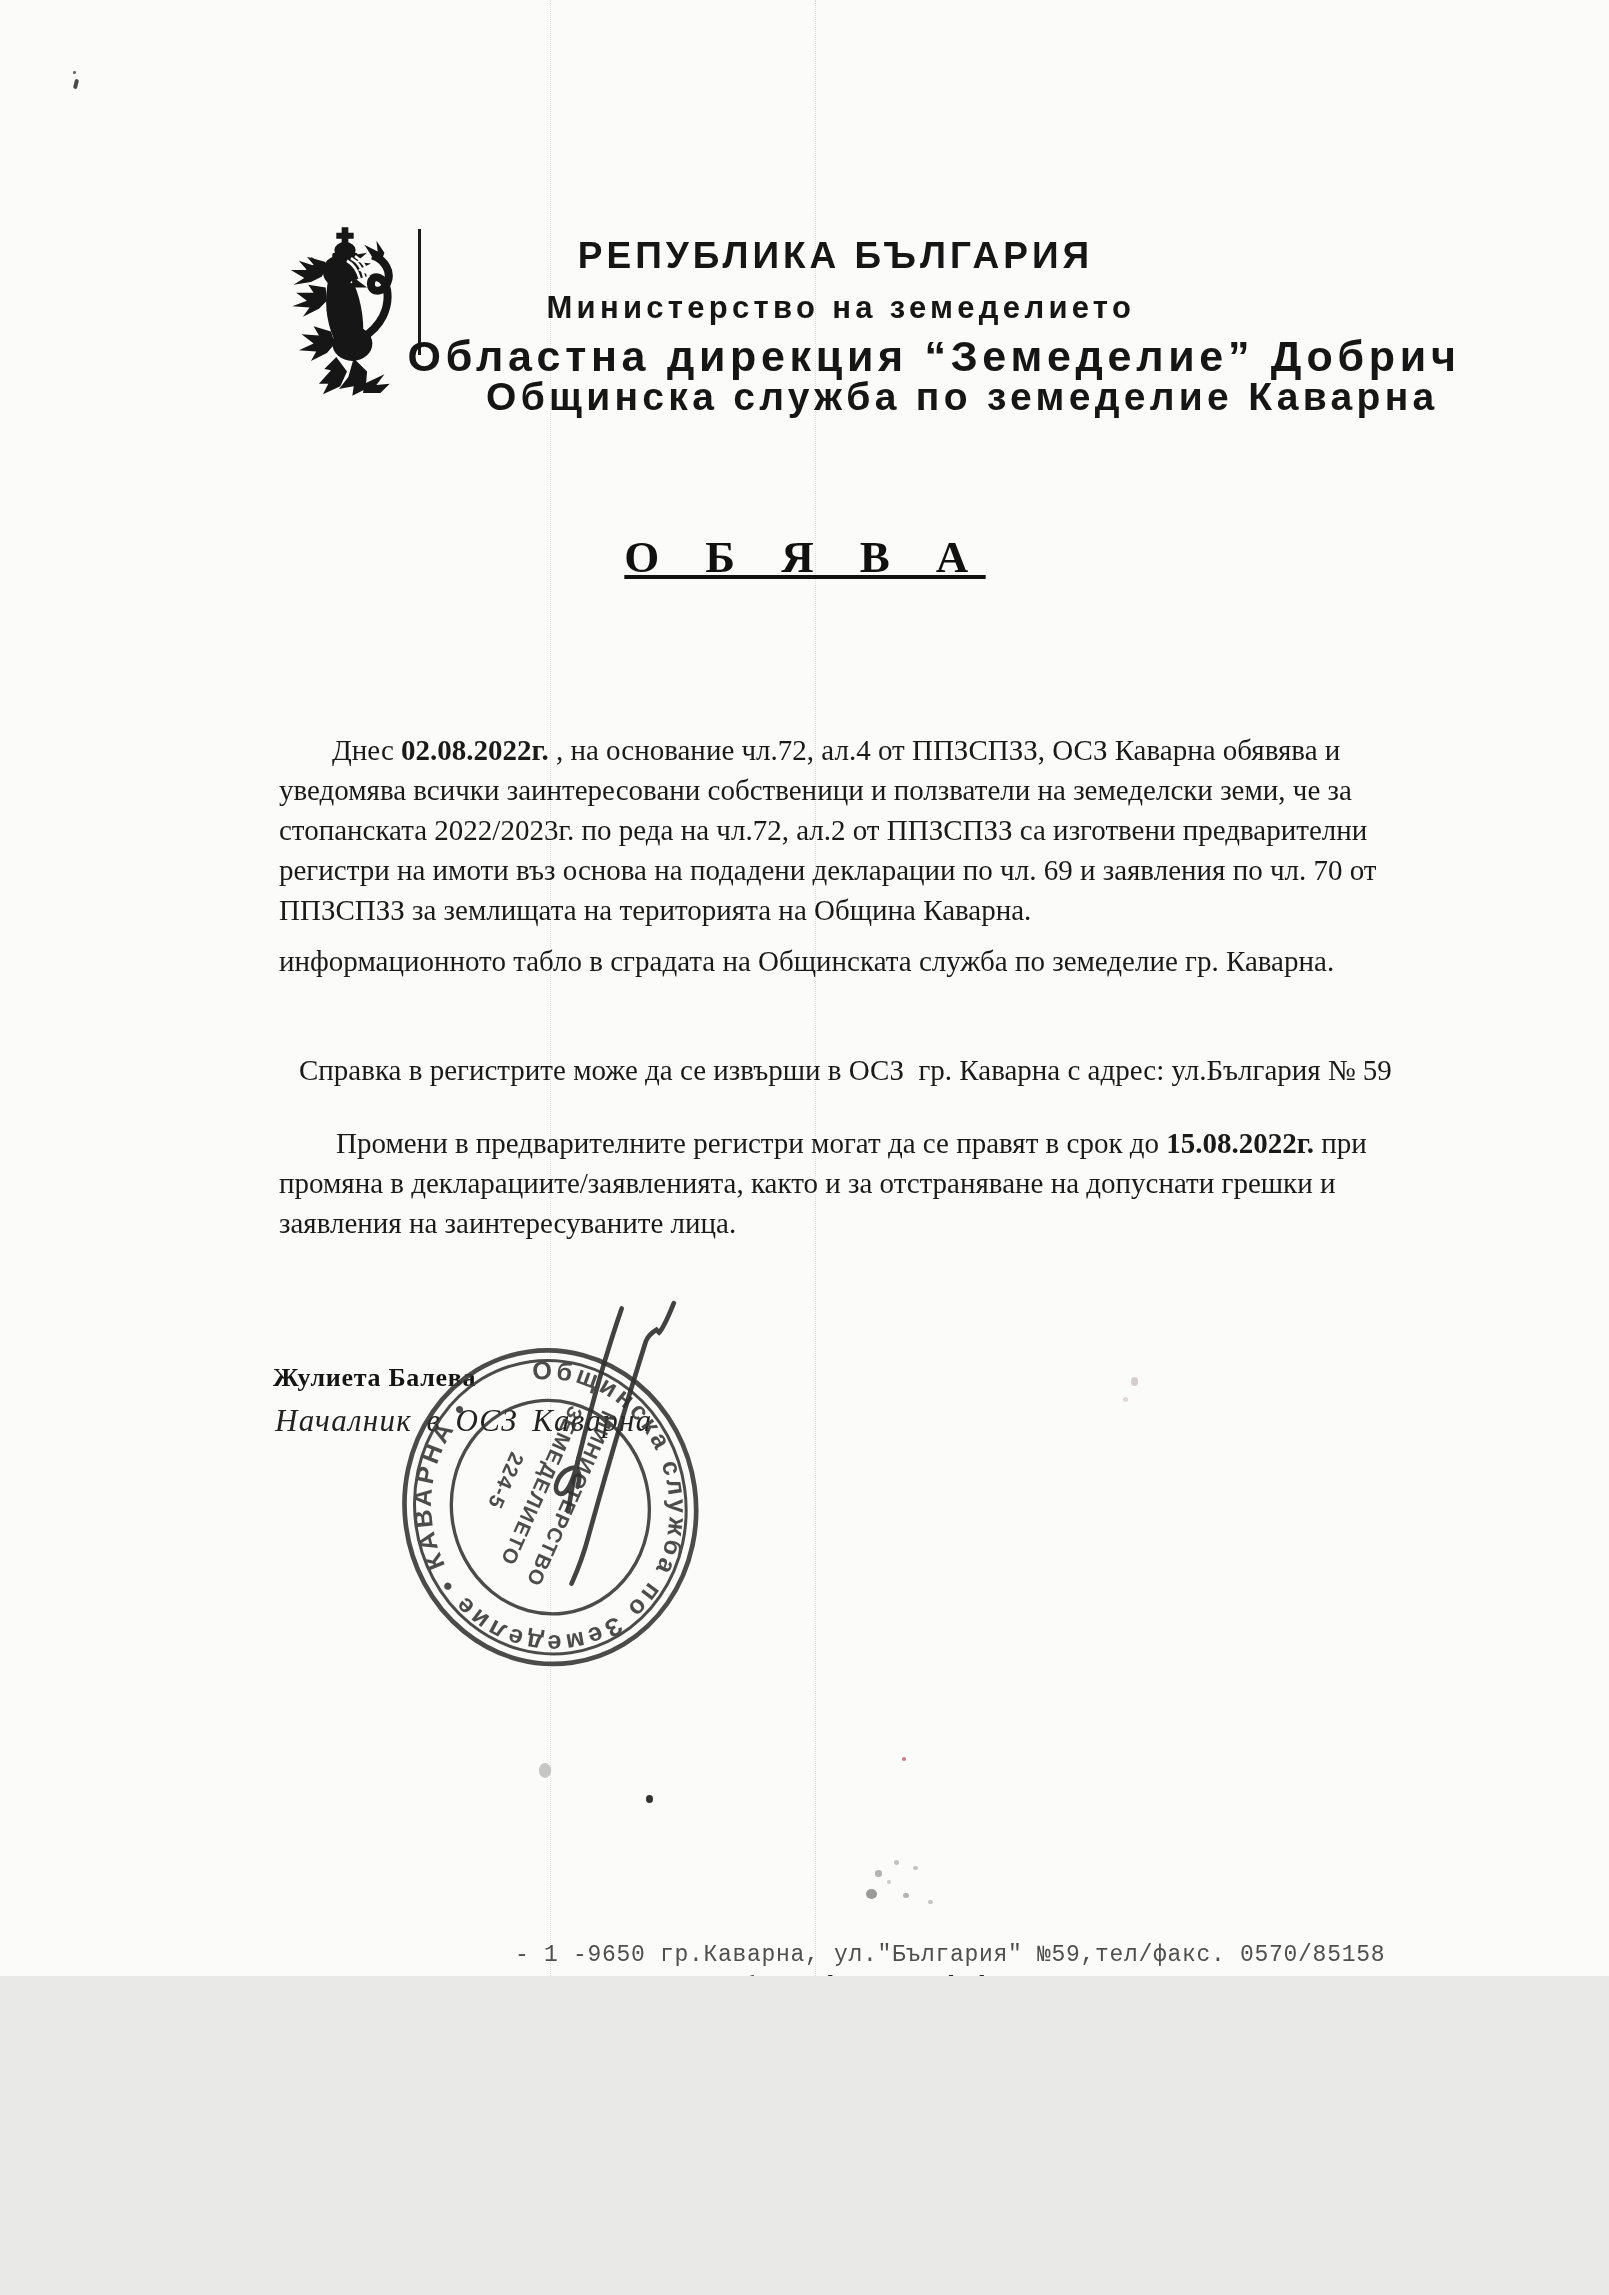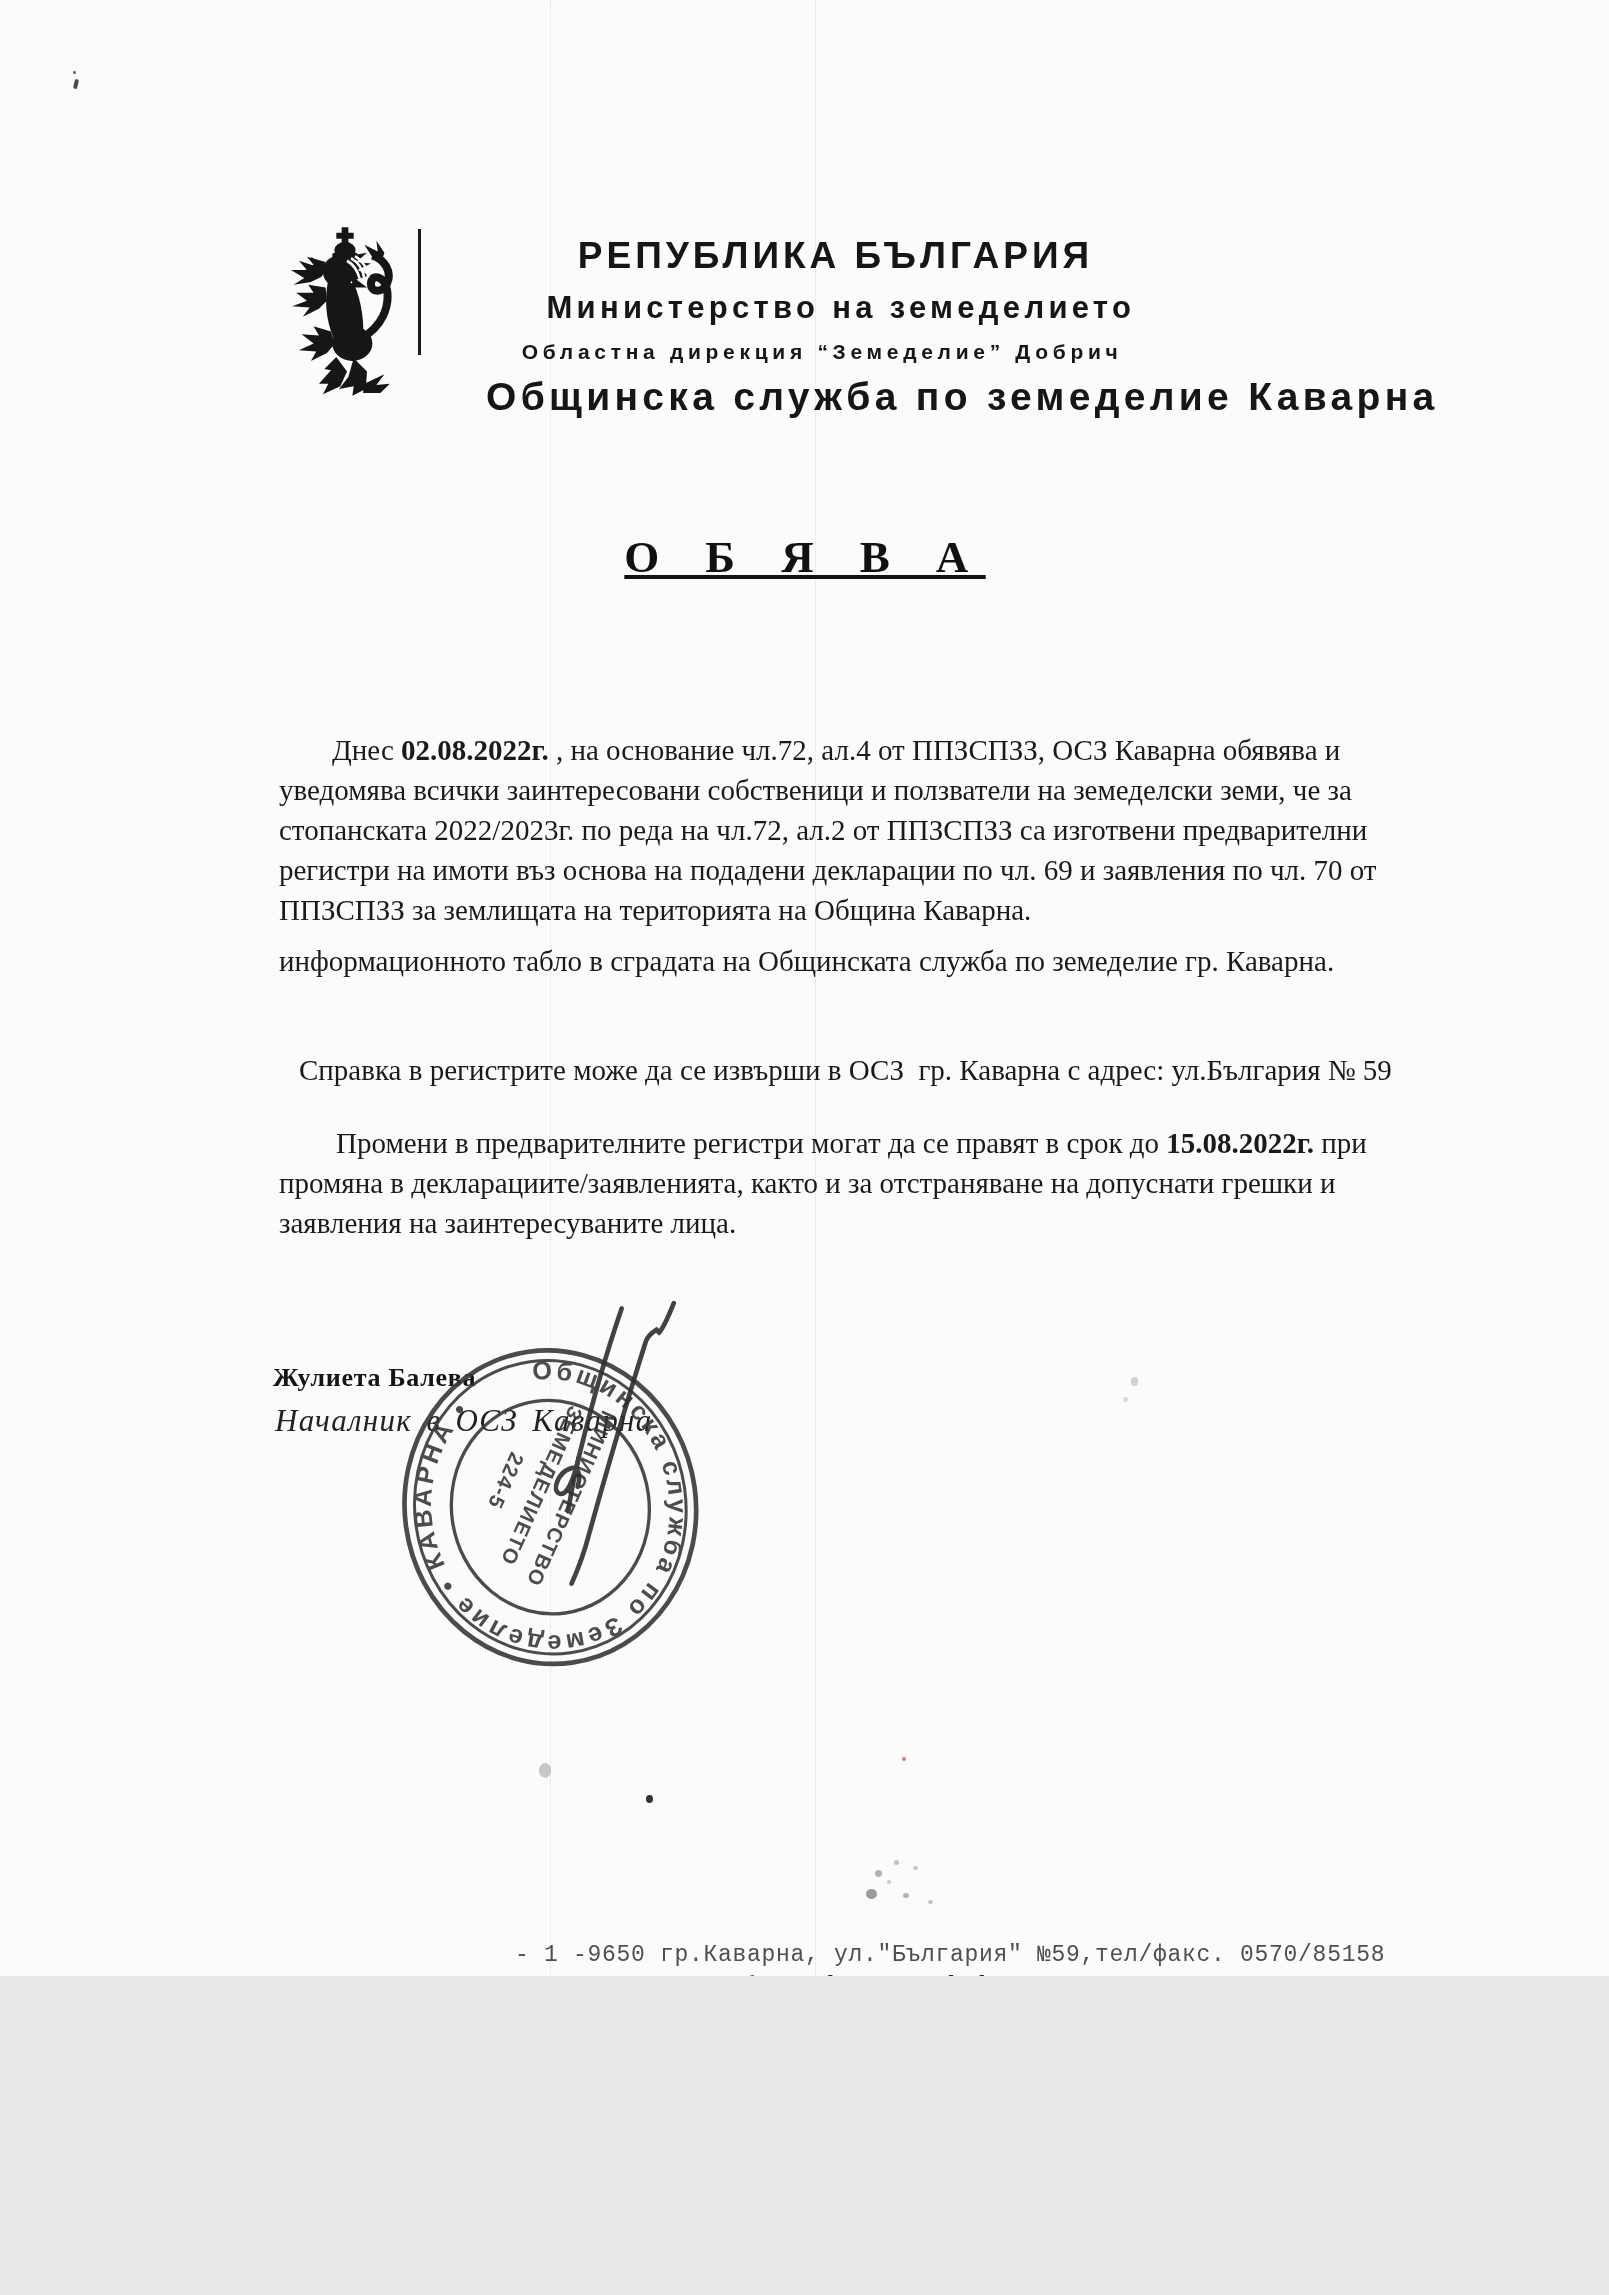--- a/index.html
+++ b/index.html
@@ -19,21 +19,21 @@
   .crease-v{position:absolute;top:0;bottom:0;width:0;border-left:1.3px dotted rgba(110,110,110,0.20);}
   .crease-h{position:absolute;left:0;right:0;height:0;border-top:2px dotted rgba(80,80,80,0.45);}
   .crease-h-red{position:absolute;height:0;border-top:2px dotted rgba(170,70,80,0.55);}
   
   .lion{position:absolute;left:284px;top:226px;width:124px;height:175px;}
   .vsep{position:absolute;left:418px;top:229px;width:3.3px;height:126px;background:#1b1b1b;}
   .hdr{position:absolute;left:421px;top:0;width:829px;text-align:center;
        font-family:"Liberation Sans", sans-serif;font-weight:bold;color:#161616;white-space:pre;}
   .hl1{top:235px;font-size:37px;letter-spacing:4px;}
   .hl2{top:290px;font-size:31px;letter-spacing:4.3px;margin-left:5.3px;}
-  .hl3{top:340px;font-size:21px;letter-spacing:4.7px;margin-left:-13.4px;}
+  .hl3{top:332px;font-size:43px;letter-spacing:4.7px;margin-left:-13.4px;}
   .hl4{top:375px;font-size:39px;letter-spacing:4.3px;margin-left:65px;}
   
   .title{position:absolute;left:0;top:531px;width:1610px;text-align:center;
          font-size:45px;font-weight:bold;letter-spacing:17.4px;color:#111;white-space:pre;text-decoration:underline;}
   
   .para{position:absolute;left:279px;}
   .p1{top:730px;} .p2{top:941px;} .p3{top:1050px;} .p4{top:1123px;}
   .bl{font-size:29px;line-height:40px;height:40px;white-space:pre;color:#1a1a1a;}
   .bl .b{font-weight:bold;}
   .ind80{padding-left:53px;} .ind38{padding-left:25.4px;} .ind30{padding-left:20px;} .ind85{padding-left:57px;}

